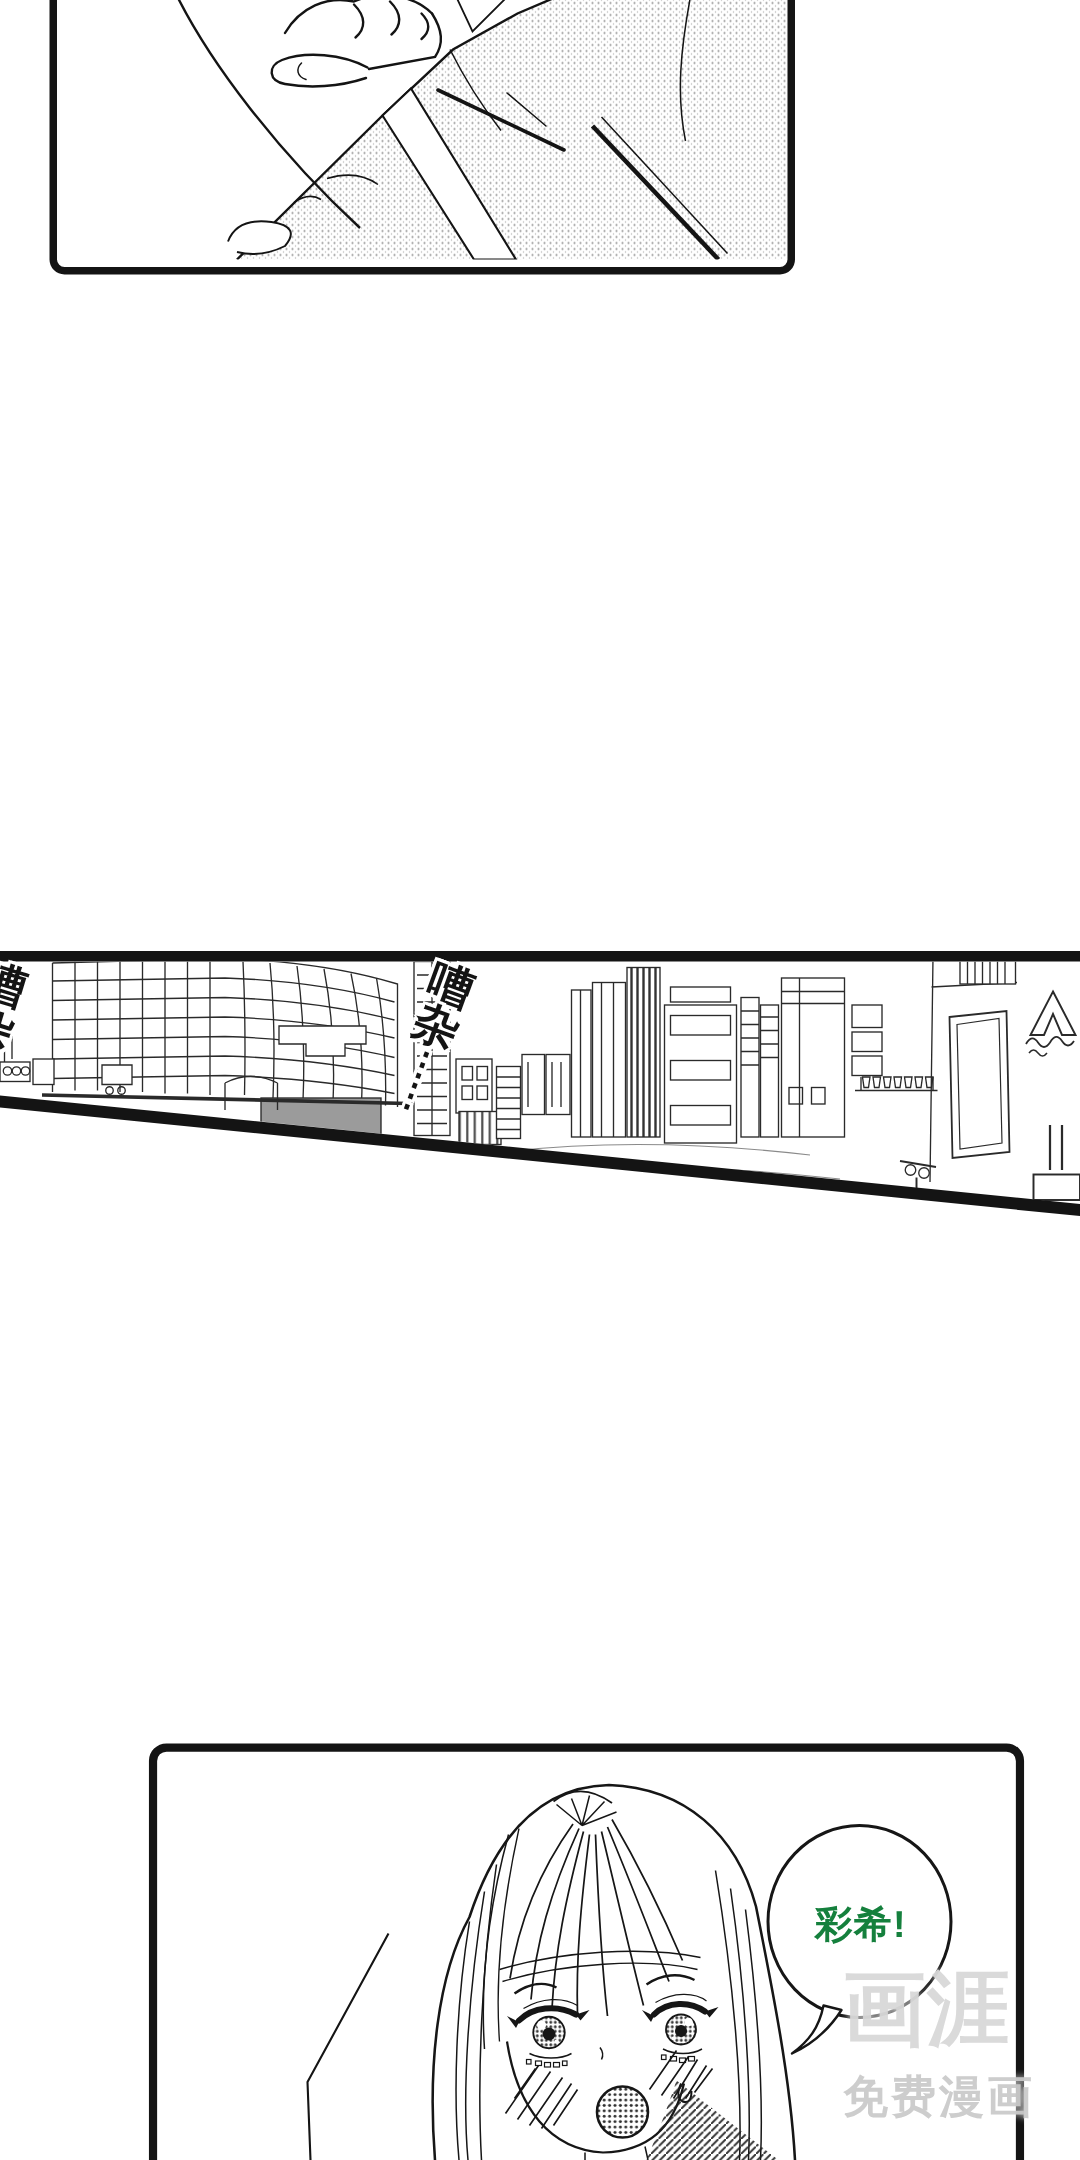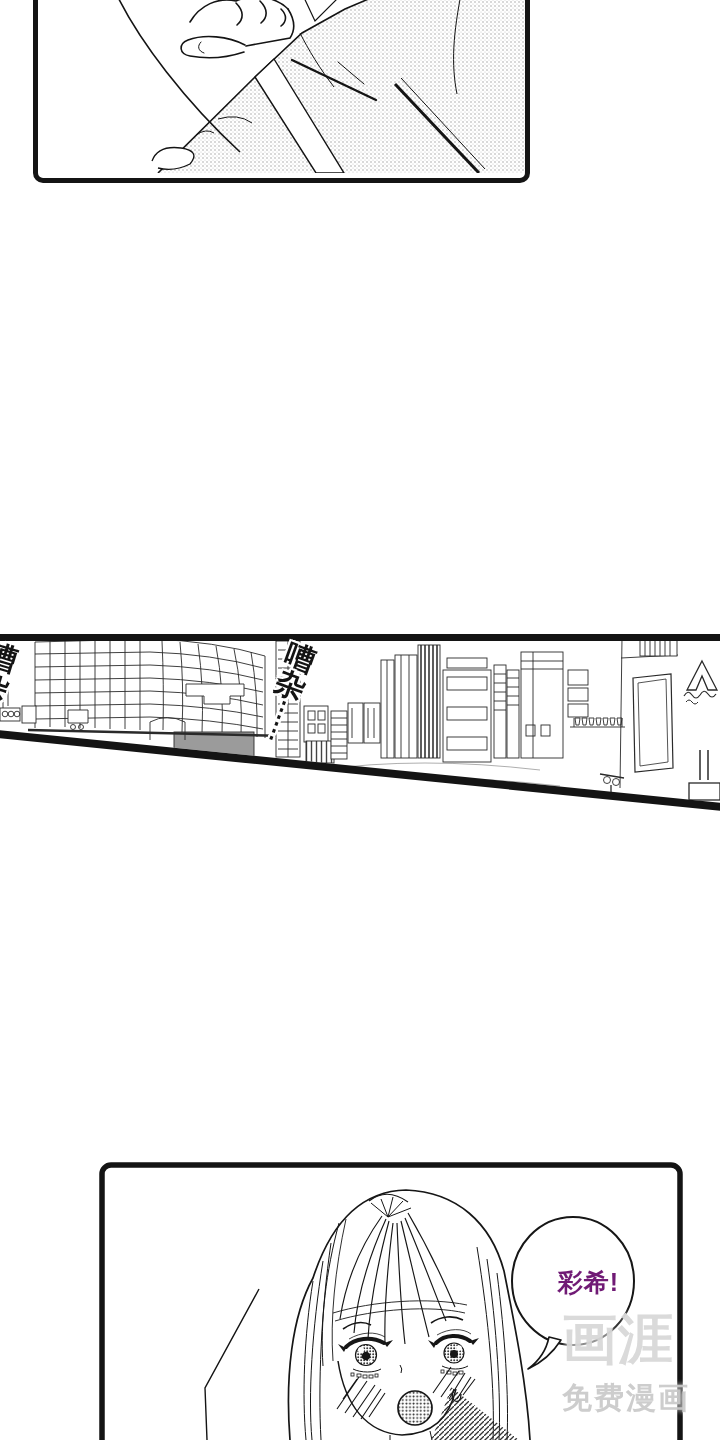--- a/index.html
+++ b/index.html
@@ -8,22 +8,22 @@
   .panel{position:absolute;background:#fff;}
   .panel-border{border:5px solid #141414;border-radius:10px;overflow:hidden;}
   svg{display:block;}
   .sfx{position:absolute;display:flex;flex-direction:column;align-items:center;
        font-weight:900;font-size:30px;line-height:.95;color:#141414;z-index:30;
        text-shadow:-2px -2px 0 #fff,2px -2px 0 #fff,-2px 2px 0 #fff,2px 2px 0 #fff,
                    0 -2px 0 #fff,0 2px 0 #fff,-2px 0 0 #fff,2px 0 0 #fff;}
   .sfx .dots{font-size:22px;line-height:.85;font-weight:900;margin-top:3px;}
   .sfx1{left:-8px;top:640px;transform:rotate(17deg);transform-origin:top left;}
   .sfx2{left:291px;top:640px;transform:rotate(20deg);transform-origin:top left;}
-  .bubble-text{position:absolute;left:529px;top:1266px;width:90px;text-align:right;
-       font-size:25px;font-weight:900;letter-spacing:1px;z-index:20;color:#701a75;}
+  .bubble-text{position:absolute;left:529px;top:1266px;width:90px;text-align:center;
+       font-size:25px;font-weight:900;letter-spacing:1px;z-index:20;color:#15803d;}
   .watermark{position:absolute;left:562px;top:1312px;width:170px;z-index:40;opacity:.96;}
   .wm-logo{font-size:55px;font-weight:900;line-height:1;letter-spacing:1px;
        color:#d9d9d9;text-shadow:0 0 6px rgba(255,255,255,.95);}
   .wm-tag{margin-top:11px;font-size:30px;font-weight:700;letter-spacing:2px;
        color:#cbcbcb;text-shadow:0 0 5px rgba(255,255,255,.95);}
 </style>
 </head>
 <body>
 
 <div class="page">

